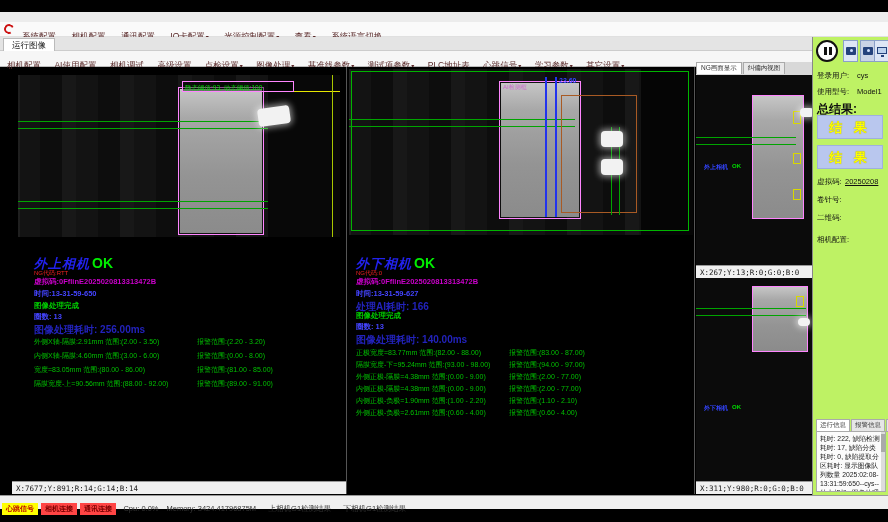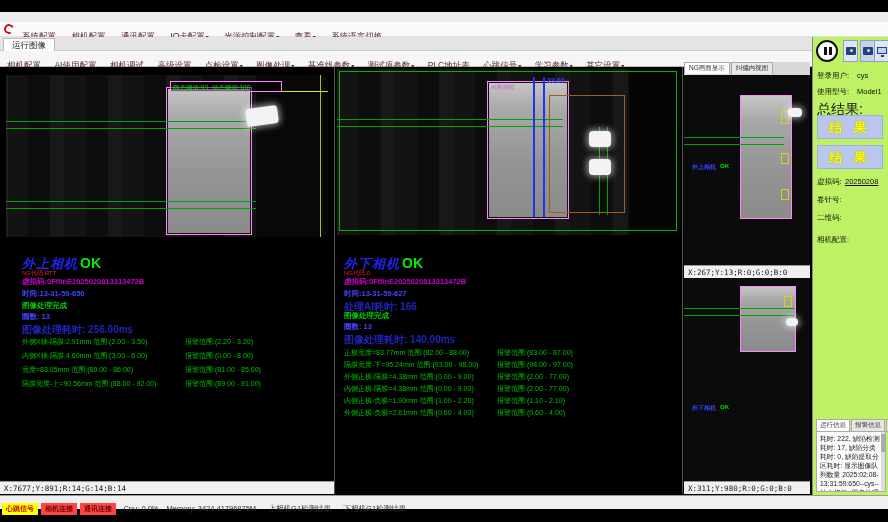--- a/index.html
+++ b/index.html
@@ -16,21 +16,21 @@
   .arrow { font-size:6px; color:#5a2a2a; margin-left:1px; }
   .logo { left:4px; top:2px; width:10px; height:10px; border:2.5px solid #cc1111; border-right-color:transparent; border-radius:50%; transform:rotate(20deg); }
   .menu-items { left:22px; top:3px; }
   .tabstrip { left:0; top:37px; width:812px; height:14px; background:#e4e4e4; border-bottom:1px solid #ccc; }
   .tab-active { left:3px; top:1px; height:13px; padding:0 8px; background:#fff; border:1px solid #bbb; border-bottom:none; font-size:8.5px; color:#222; line-height:13px; }
   .toolbar { left:0; top:51px; width:812px; height:16px; background:#f6f6f6; border-bottom:1px solid #bbb; }
   .toolbar-items { left:7px; top:3px; }
   .tool-item { font-size:8.5px; color:#5a2a2a; display:inline-block; margin-right:9px; cursor:default; }
 
   
-  .main { left:0; top:67px; width:708px; height:428px; background:#000; }
+  .main { left:12px; top:67px; width:708px; height:428px; background:#000; }
   .vdiv { background:#555; width:1px; }
 
   
   .cam { background:#0e0e0e; overflow:hidden; }
   .stripes { position:absolute; inset:0;
     background:
       linear-gradient(90deg, rgba(40,40,40,.55) 0 2px, transparent 2px 100%),
       repeating-linear-gradient(90deg, #131313 0 22px, #0d0d0d 22px 44px, #181818 44px 58px);
   }
   .electrode { background:linear-gradient(180deg,#c6c6c6 0%,#a8a8a8 20%,#949494 60%,#8b8b8b 100%); }
@@ -67,21 +67,21 @@
   .controlcol { left:812px; top:37px; width:76px; height:458px; background:#bef264; border-left:1px solid #888; }
   .pausebtn { left:3px; top:3px; width:22px; height:22px; border:2px solid #111; border-radius:50%; background:#fff; }
   .pausebar { position:absolute; top:5px; width:3px; height:8px; background:#111; }
   .iconbtn { top:3px; width:15px; height:22px; border:1px solid #8aa0c8; background:#dde6f5; }
   .camglyph { position:absolute; left:2px; top:6px; width:10px; height:8px; background:#24427c; border-radius:1px; }
   .camlens { position:absolute; left:5.5px; top:8px; width:3px; height:3px; border-radius:50%; background:#cfe0ff; }
   .monglyph { position:absolute; left:2px; top:6px; width:10px; height:7px; border:1.5px solid #24427c; background:#bcd2ee; }
   .monstand { position:absolute; left:5.5px; top:13.5px; width:3px; height:2.5px; background:#24427c; }
   .fld-label { font-size:7.5px; color:#111; }
   .fld-value { font-size:7.5px; color:#111; }
-  .total-label { font-size:14px; font-weight:normal; color:#111; }
+  .total-label { font-size:12px; font-weight:bold; color:#111; }
   .resultbox { left:4px; width:66px; height:24px; background:#b9c7ee; border:1px solid #9fb0dd; text-align:center; line-height:24px; font-size:13px; font-weight:bold; color:#ffff00; letter-spacing:4px; text-shadow:0 0 1px #888800; }
   .logtabs { font-size:6.5px; color:#333; }
   .logtab { display:inline-block; padding:1px 3px; border:1px solid #aaa; background:#e6e6e6; margin-right:1px; }
   .logtab.active { background:#fff; }
   .logbox { background:#fbfbfb; border:1px solid #aaa; font-size:6.8px; line-height:9px; color:#222; padding:2px 3px; white-space:normal; overflow:hidden; }
   .scrollbar { position:absolute; right:0; top:0; width:4px; height:100%; background:#ddd; }
   .scrollthumb { position:absolute; right:0; top:2px; width:4px; height:18px; background:#aaa; }
 
   
   .statusbar { left:0; top:495px; width:888px; height:14px; background:#f0f0f0; border-top:1px solid #999; }

